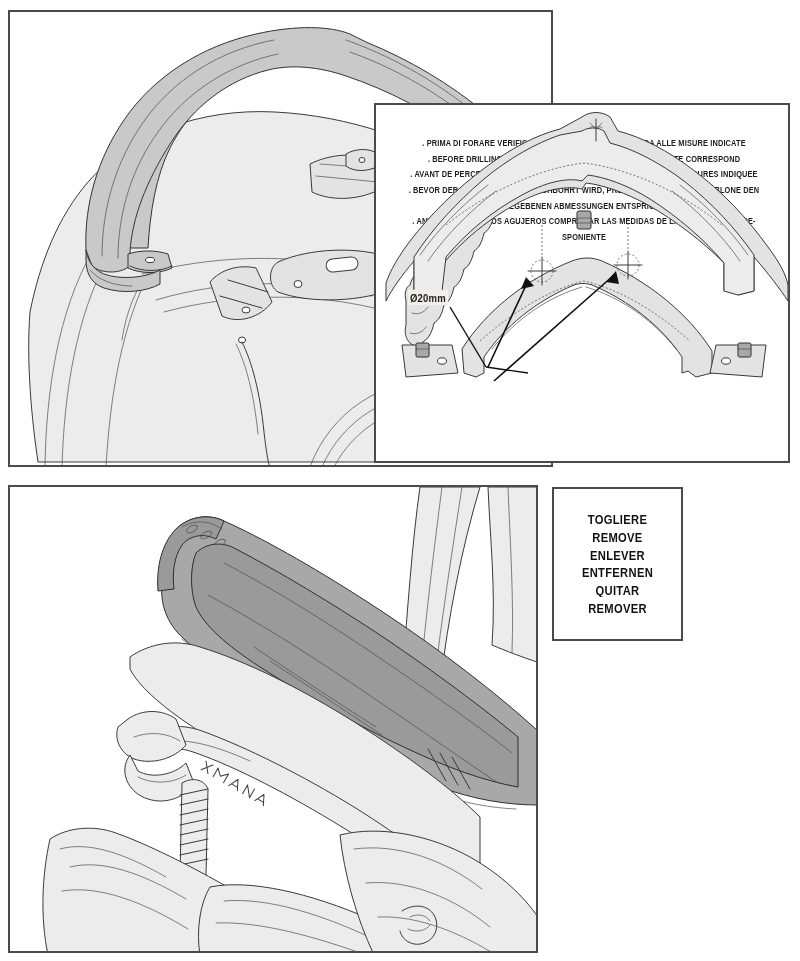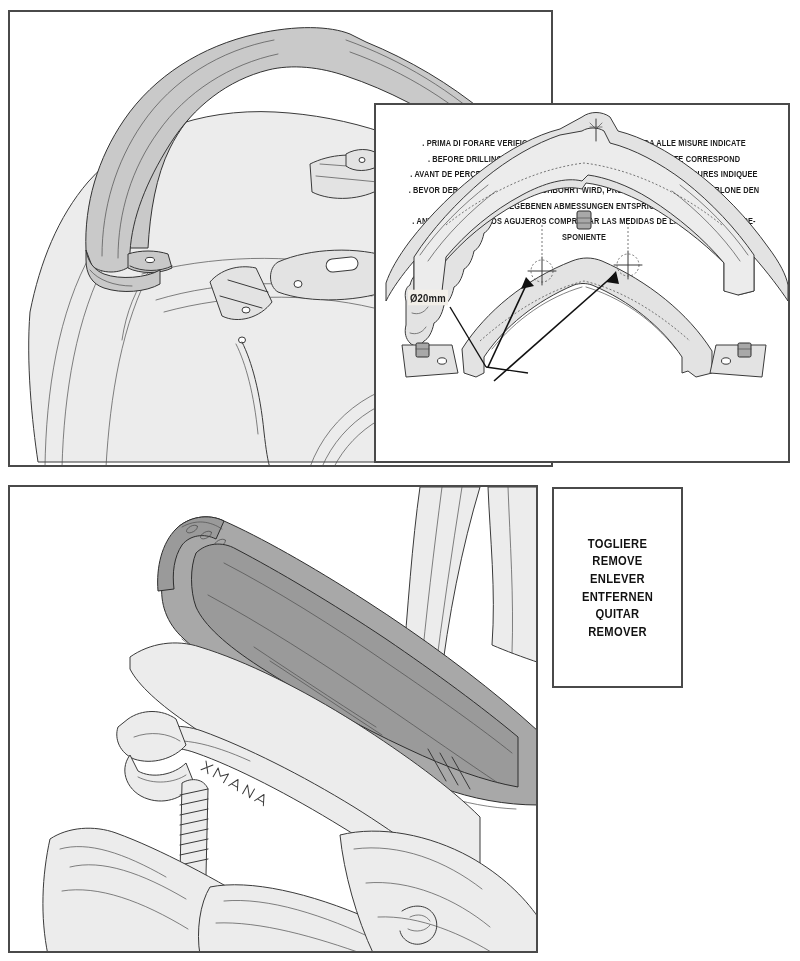--- a/index.html
+++ b/index.html
@@ -45,21 +45,21 @@
     z-index: 5;
   }
 
   #panel-step2 {
     left: 8px;  top: 485px;
     width: 530px; height: 468px;
   }
 
   #panel-remove {
     left: 552px; top: 487px;
-    width: 131px; height: 201px;
+    width: 131px; height: 154px;
   }
 
   
   .warning-block {
     position: absolute;
     left: 14px;
     top: 30px;
     width: 388px;
     text-align: center;
     font-family: "Liberation Sans", sans-serif;

